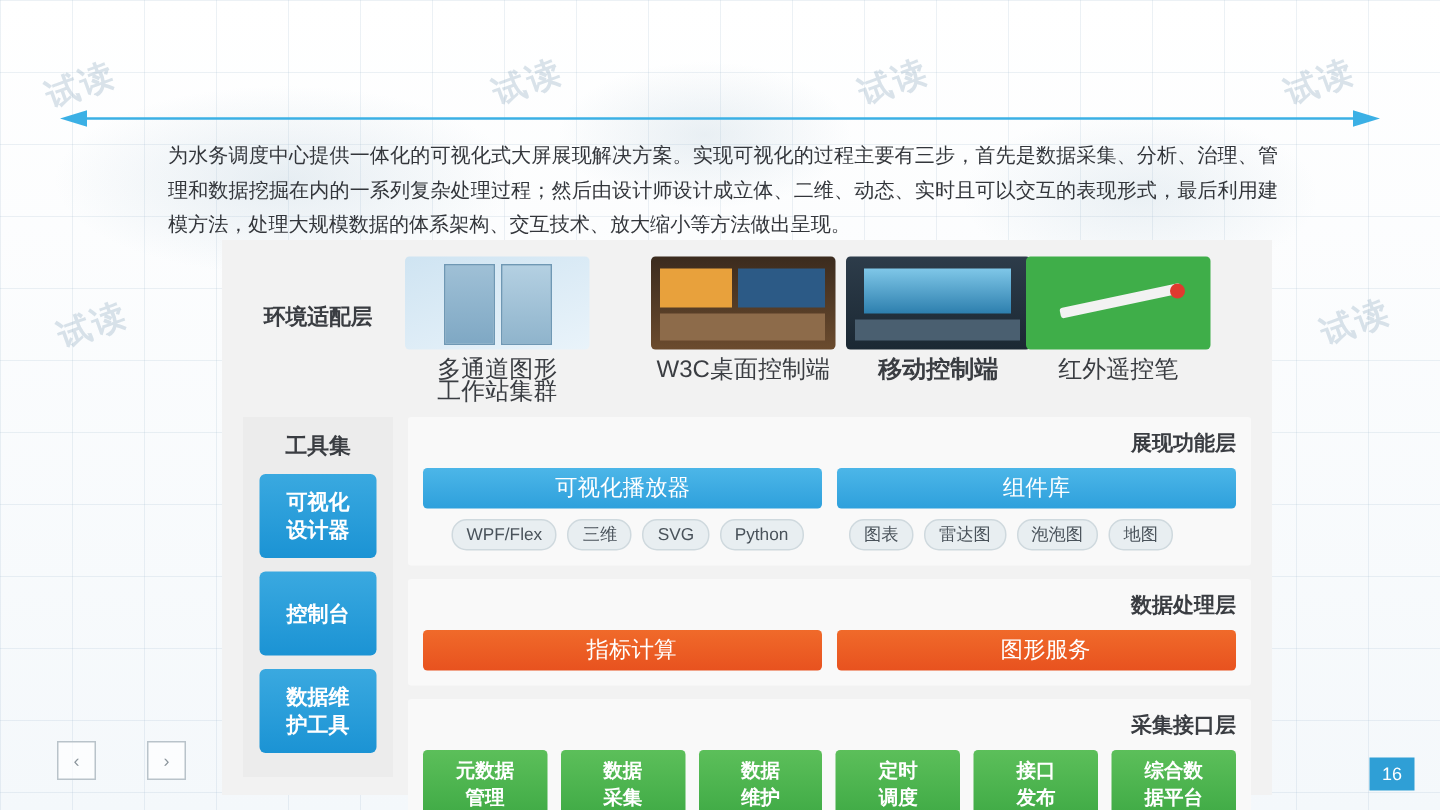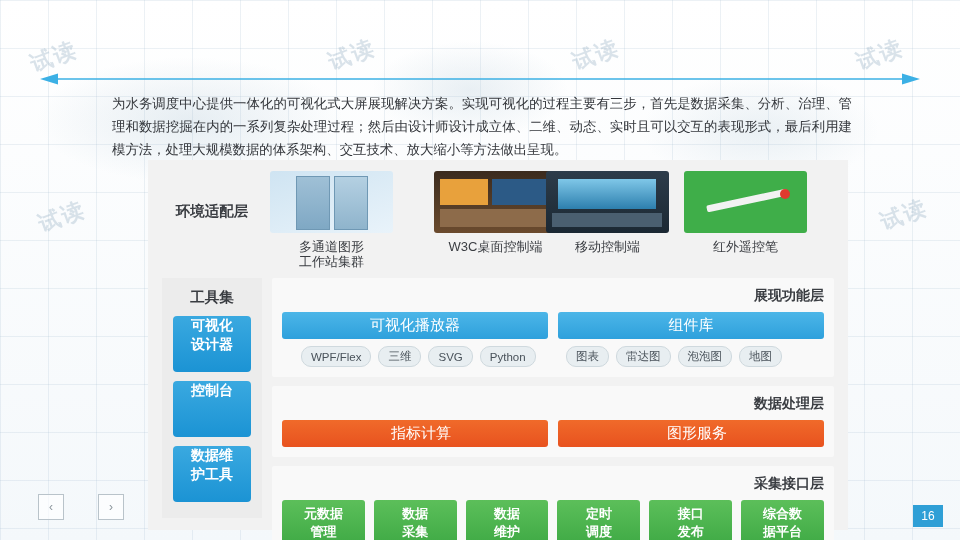--- a/index.html
+++ b/index.html
@@ -39,24 +39,24 @@
   }
 
   
   #panel{position:absolute;left:148px;top:160px;width:700px;height:370px;background:#f2f2f2;}
 
   
   #env-row{position:absolute;left:0;top:0;width:700px;height:108px;}
   #env-label{position:absolute;left:14px;top:42px;width:100px;text-align:center;font-size:14.5px;font-weight:bold;color:#3a3d42;}
   .dev{position:absolute;top:11px;width:123px;}
   .dev .thumb{width:123px;height:62px;border-radius:3px;overflow:hidden;position:relative;}
-  .dev .cap{margin-top:6px;text-align:center;font-size:13px;line-height:15px;color:#3a3d42;}
+  .dev .cap{margin-top:6px;text-align:center;font-size:16px;line-height:15px;color:#3a3d42;}
   .dev1{left:122px;}
   .dev2{left:260px;padding-left:26px;}
-  .dev3{left:398px;}
+  .dev3{left:416px;font-weight:bold;}
   .dev4{left:536px;}
 
   .thumb-server{background:linear-gradient(160deg,#cfe4f2,#e9f3fa);}
   .thumb-server::before{content:"";position:absolute;left:26px;top:5px;width:32px;height:52px;background:linear-gradient(#9fc0d6,#7fa8c4);border:1px solid #6f98b4;}
   .thumb-server::after{content:"";position:absolute;left:64px;top:5px;width:32px;height:52px;background:linear-gradient(#b4d0e2,#8fb4cc);border:1px solid #6f98b4;}
   .thumb-room{background:linear-gradient(#3b2b1e,#6b4b2e);}
   .thumb-room .r1{position:absolute;left:6px;top:8px;width:48px;height:26px;background:#e8a13c;}
   .thumb-room .r2{position:absolute;left:58px;top:8px;width:58px;height:26px;background:#2c5a86;}
   .thumb-room .r3{position:absolute;left:6px;top:38px;width:110px;height:18px;background:#8d6b4a;}
   .thumb-ctrl{background:linear-gradient(#2d3c4a,#1b2833);}
@@ -66,21 +66,21 @@
   .thumb-pen .pen{position:absolute;left:22px;top:26px;width:82px;height:7px;background:#f2f2f2;transform:rotate(-12deg);border-radius:2px;}
   .thumb-pen .tip{position:absolute;left:96px;top:18px;width:10px;height:10px;background:#e03a2f;border-radius:50%;}
 
   
   #tools{position:absolute;left:14px;top:118px;width:100px;height:240px;background:#ececec;}
   #tools-title{text-align:center;font-size:14.5px;font-weight:bold;color:#3a3d42;padding-top:10px;}
   .tool-btn{
     margin:9px auto 0;width:78px;height:56px;border-radius:4px;
     background:linear-gradient(#3aa9e0,#1b93d4);
     color:#fff;font-size:14px;font-weight:bold;
-    display:flex;align-items:flex-start;justify-content:center;text-align:center;line-height:19px;
+    display:flex;align-items:center;justify-content:center;text-align:center;line-height:19px;
   }
 
   
   #stack{position:absolute;left:124px;top:118px;width:562px;}
   .layer{background:#f9f9f9;border-radius:2px;margin-bottom:9px;padding:7px 10px 10px;}
   .layer-title{text-align:right;font-size:14px;font-weight:bold;color:#3a3d42;margin:2px 0 7px;}
   .bar-row{display:flex;gap:10px;}
   .big-bar{
     flex:1;height:27px;border-radius:3px;color:#fff;font-size:15px;
     display:flex;align-items:center;justify-content:center;

